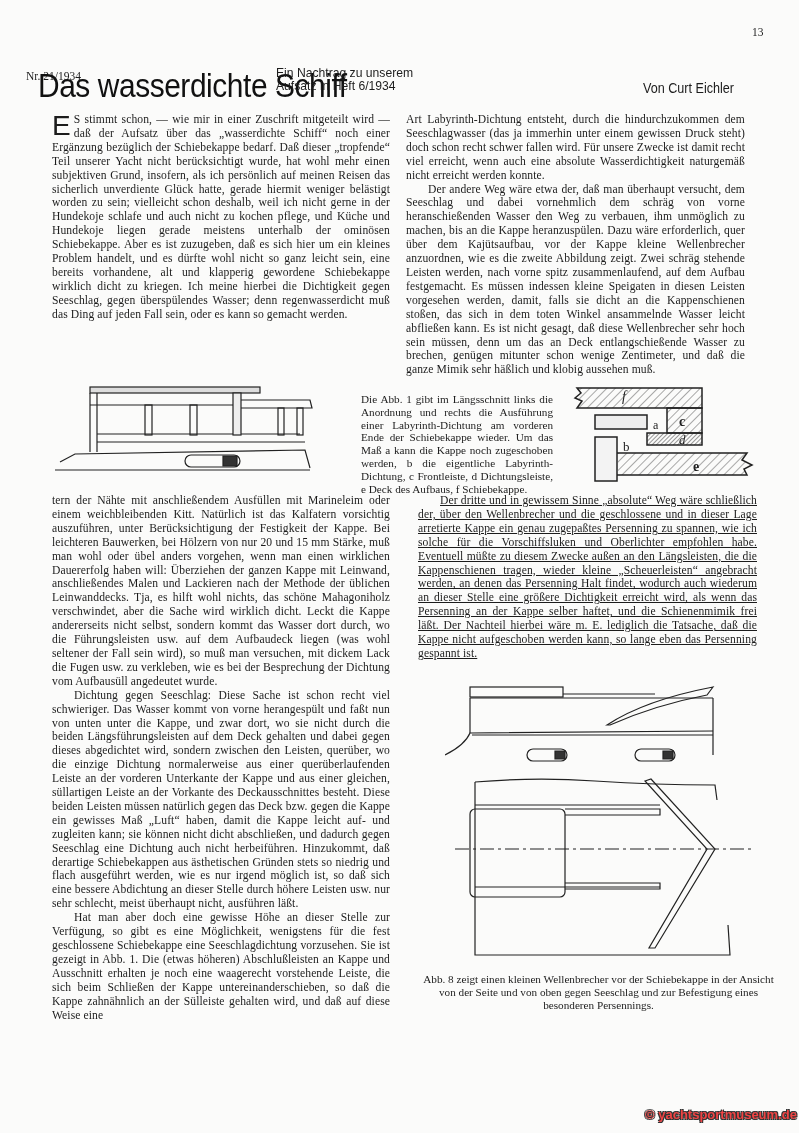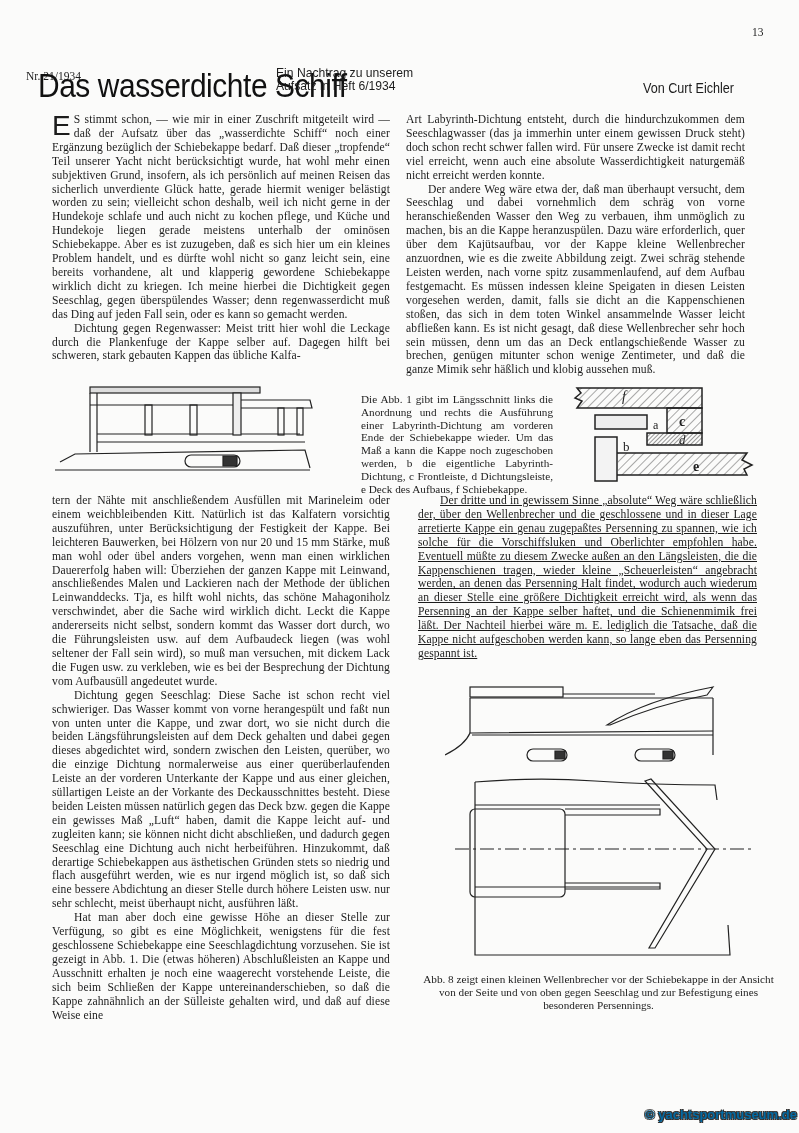--- a/index.html
+++ b/index.html
@@ -20,39 +20,38 @@
   #col1a { left:52px; top:113px; width:338px; }
   #col2a { left:406px; top:113px; width:339px; }
   #col1b { left:52px; top:494px; width:338px; }
   #col2b { left:418px; top:494px; width:339px;text-decoration:underline; }
   .cap { font-size:11.2px; line-height:12.8px; text-align:justify; }
   #cap1 { left:361px; top:393px; width:192px; }
   #cap2 { left:421px; top:973px; width:355px; text-align:center; }
   #fig1 { left:55px; top:382px; width:300px; height:90px; }
   #fig1b { left:567px; top:385px; width:190px; height:97px; }
   #fig2 { left:445px; top:685px; width:320px; height:285px; }
-  #wm { left:645px; top:1107px; font-family:"Liberation Sans","DejaVu Sans",sans-serif; font-size:13px; font-weight:bold; color:#0369a1;
+  #wm { left:645px; top:1107px; font-family:"Liberation Sans","DejaVu Sans",sans-serif; font-size:13px; font-weight:bold; color:#ef4444;
         text-shadow:-1px -1px 0 #333, 1px -1px 0 #333, -1px 1px 0 #333, 1px 1px 0 #333; white-space:nowrap; }
 </style>
 </head>
 <body>
 
 <div class="abs hdr" id="issue">Nr. 21/1934</div>
 <div class="abs hdr" id="pageno">13</div>
 
 <div class="abs" id="title">Das wasserdichte Schiff</div>
 <div class="abs" id="subtitle">
   <div>Ein Nachtrag zu unserem</div>
   <div>Aufsatz in Heft 6/1934</div>
 </div>
 <div class="abs" id="author">Von Curt Eichler</div>
 
 <div class="abs col" id="col1a">
   <p class="first"><span class="dropcap">E</span><span>S stimmt schon, — wie mir in einer Zuschrift mitgeteilt wird — daß der Aufsatz über das „wasserdichte Schiff“ noch einer Ergänzung bezüglich der Schiebekappe bedarf. Daß dieser „tropfende“ Teil unserer Yacht nicht berücksichtigt wurde, hat wohl mehr einen subjektiven Grund, insofern, als ich persönlich auf meinen Reisen das sicherlich unverdiente Glück hatte, gerade hiermit weniger belästigt worden zu sein; vielleicht schon deshalb, weil ich nicht gerne in der Hundekoje schlafe und auch nicht zu kochen pflege, und Küche und Hundekoje liegen gerade meistens unterhalb der ominösen Schiebekappe. Aber es ist zuzugeben, daß es sich hier um ein kleines Problem handelt, und es dürfte wohl nicht so ganz leicht sein, eine bereits vorhandene, alt und klapperig gewordene Schiebekappe wirklich dicht zu kriegen. Ich meine hierbei die Dichtigkeit gegen Seeschlag, gegen überspülendes Wasser; denn regenwasserdicht muß das Ding auf jeden Fall sein, oder es kann so gemacht werden.</span></p>
-  <p>Dichtung gegen Regenwasser: Meist tritt hier wohl die Leckage durch die Plankenfuge der Kappe selber auf. Dagegen hilft bei schweren, stark gebauten Kappen das übliche Kalfa-</p>
 </div>
 
 <div class="abs col" id="col2a">
   <p class="first">Art Labyrinth-Dichtung entsteht, durch die hindurchzukommen dem Seeschlagwasser (das ja immerhin unter einem gewissen Druck steht) doch schon recht schwer fallen wird. Für unsere Zwecke ist damit recht viel erreicht, wenn auch eine absolute Wasserdichtigkeit naturgemäß nicht erreicht werden konnte.</p>
   <p>Der andere Weg wäre etwa der, daß man überhaupt versucht, dem Seeschlag und dabei vornehmlich dem schräg von vorne heranschießenden Wasser den Weg zu verbauen, ihm unmöglich zu machen, bis an die Kappe heranzuspülen. Dazu wäre erforderlich, quer über dem Kajütsaufbau, vor der Kappe kleine Wellenbrecher anzuordnen, wie es die zweite Abbildung zeigt. Zwei schräg stehende Leisten werden, nach vorne spitz zusammenlaufend, auf dem Aufbau festgemacht. Es müssen indessen kleine Speigaten in diesen Leisten vorgesehen werden, damit, falls sie dicht an die Kappenschienen stoßen, das sich in dem toten Winkel ansammelnde Wasser leicht abfließen kann. Es ist nicht gesagt, daß diese Wellenbrecher sehr hoch sein müssen, denn um das an Deck entlangschießende Wasser zu brechen, genügen mitunter schon wenige Zentimeter, und daß die ganze Mimik sehr häßlich und klobig aussehen muß.</p>
 </div>
 
 <svg class="abs" id="fig1" viewBox="0 0 300 90" fill="none" stroke="#222" stroke-width="1.2">
   <rect x="35" y="5" width="170" height="6" fill="#ddd"></rect>
   <line x1="35" y1="11" x2="35" y2="70"></line>

